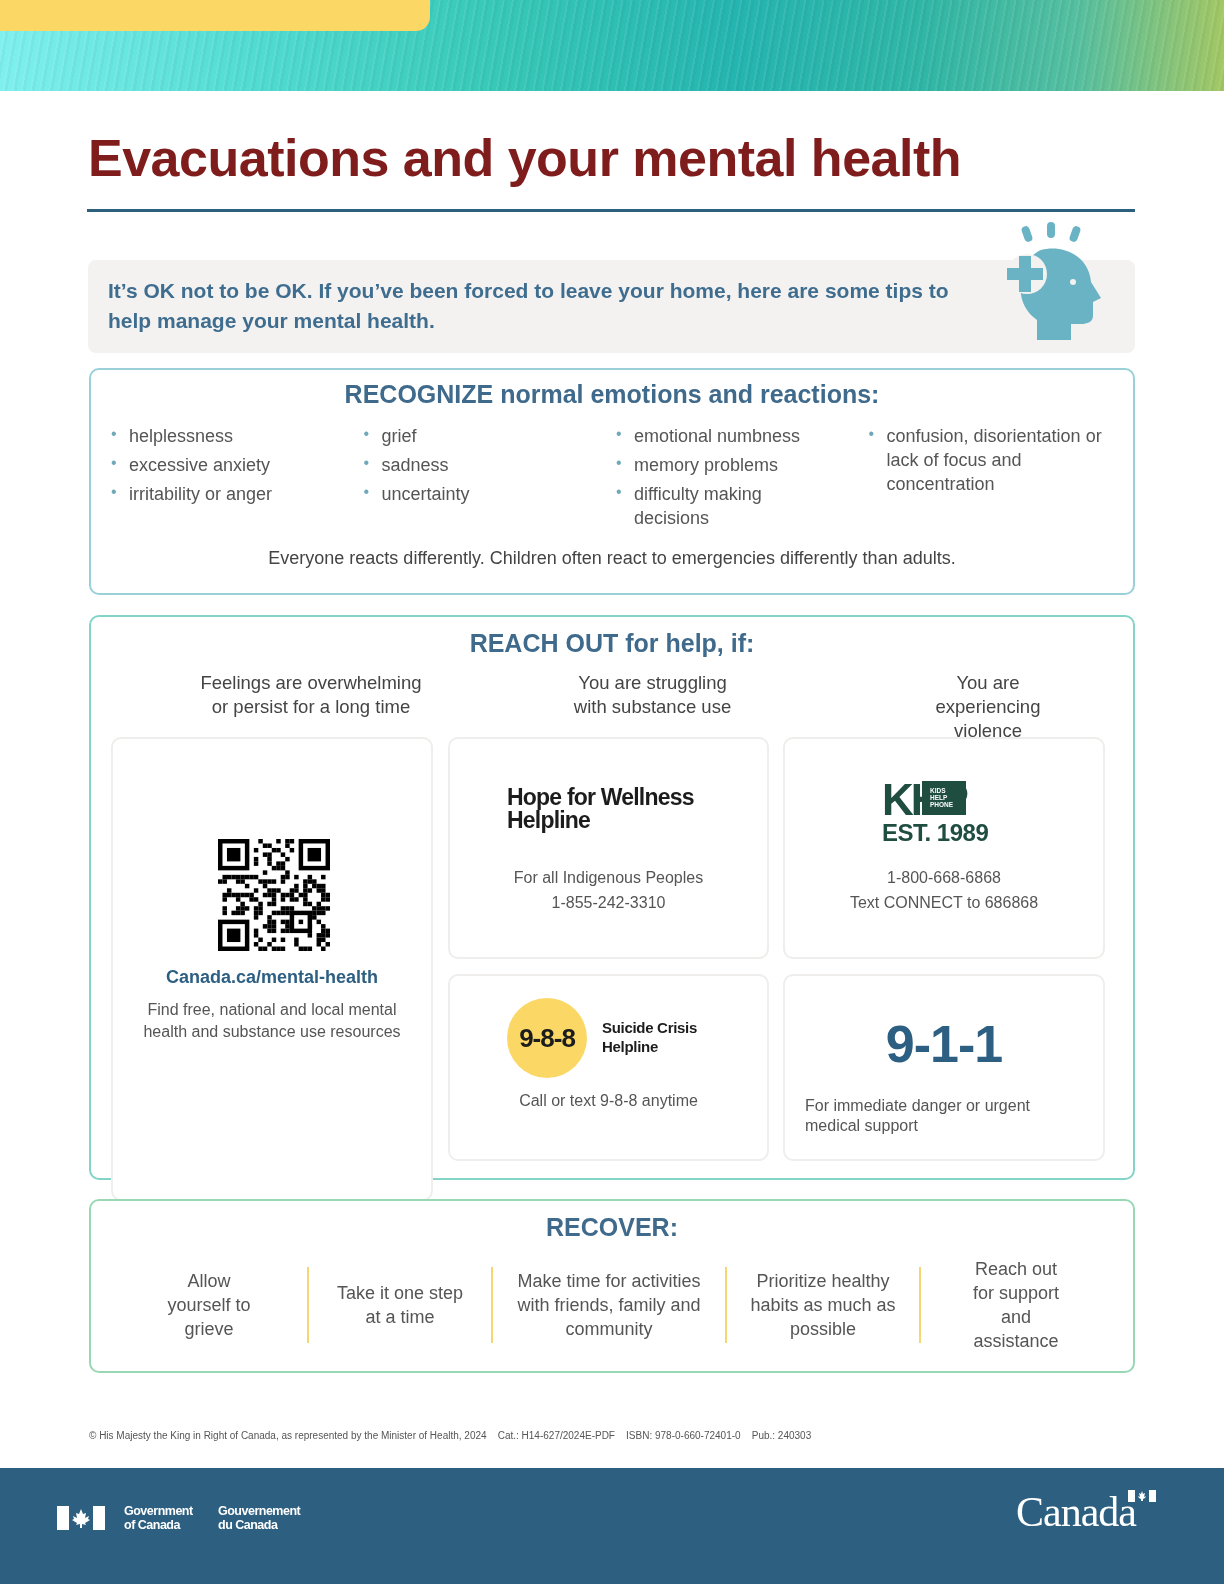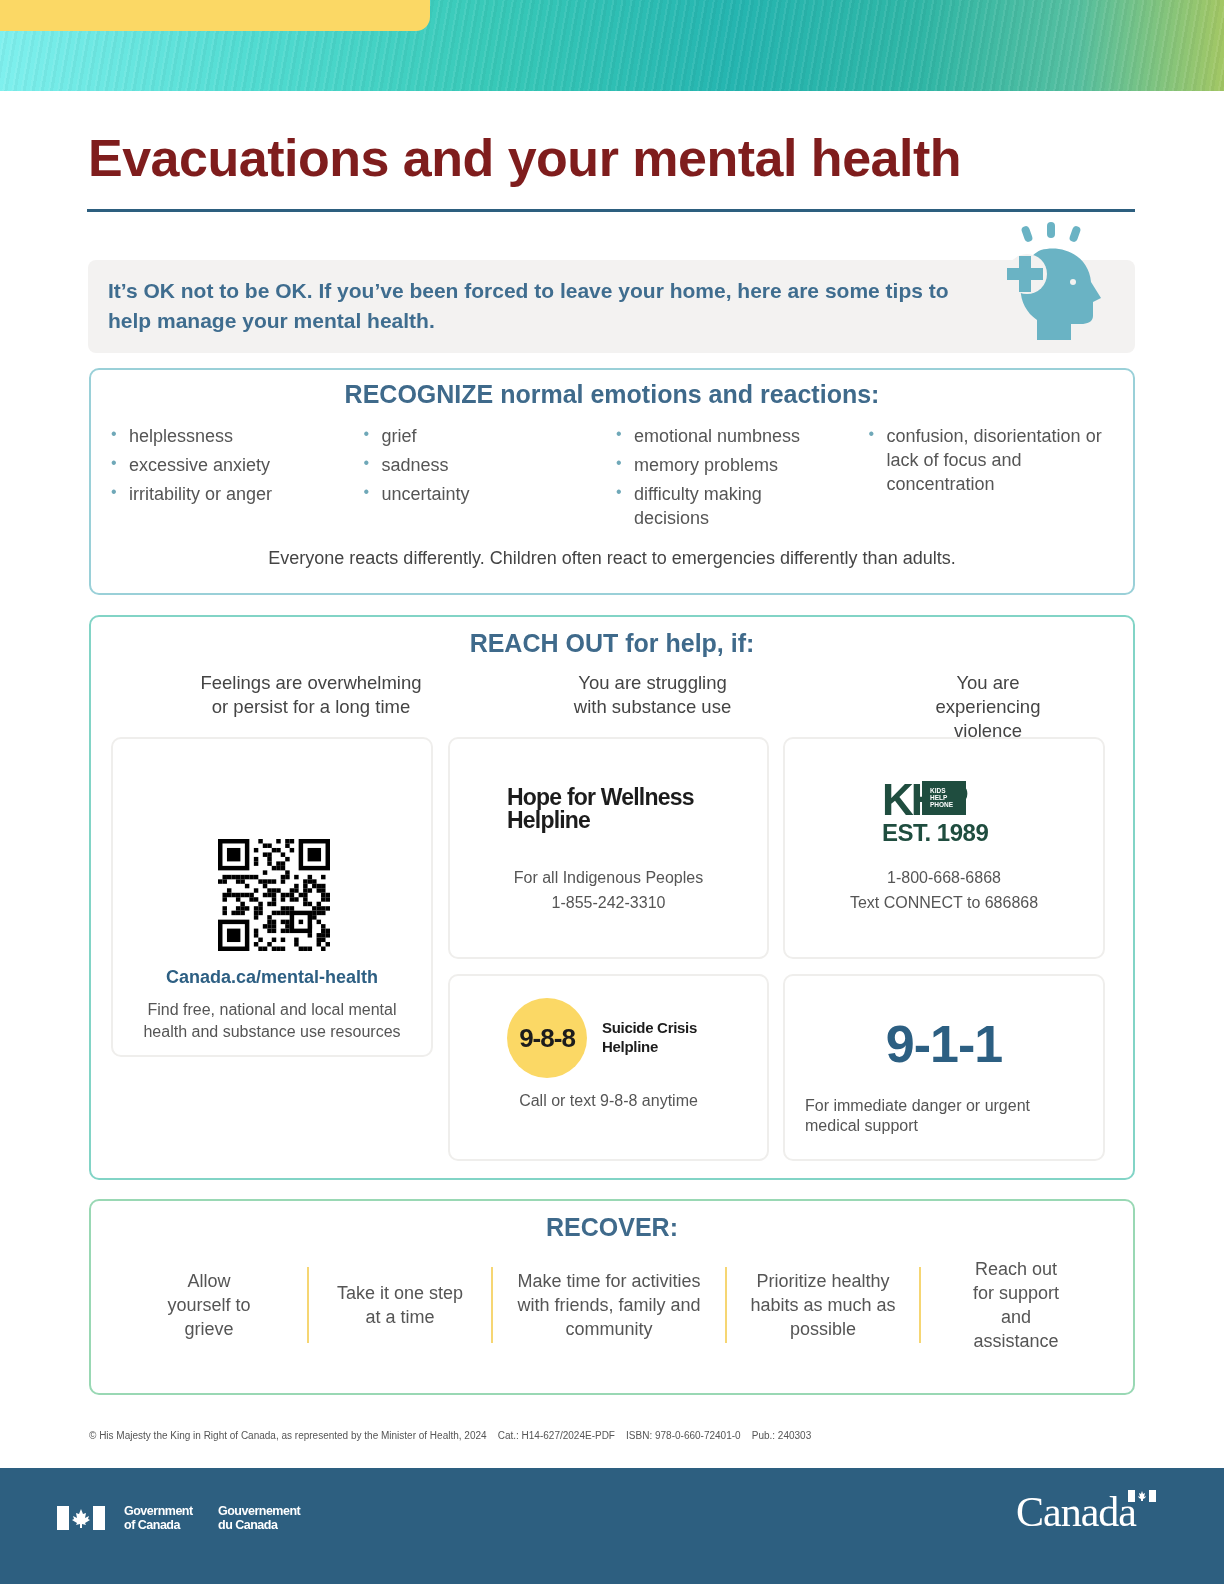--- a/index.html
+++ b/index.html
@@ -20,36 +20,36 @@
 
   
   .intro { position: absolute; left: 88px; top: 236px; width: 1047px; height: 93px; background: #f3f2f1; border-radius: 8px; margin-top: 24px; }
   .intro-text { position: absolute; left: 20px; top: 16px; width: 870px; font-size: 21px; font-weight: 700; color: #3f6d8f; line-height: 30px; }
   .head-icon { position: absolute; left: 997px; top: 222px; width: 108px; height: 120px; }
 
   
   .box { position: absolute; left: 89px; width: 1046px; border-radius: 10px; background: #fff; }
   .box-recognize { top: 368px; height: 227px; border: 2px solid #9ad0d8; }
   .box-reach { top: 615px; height: 565px; border: 2px solid #82d4c6; }
-  .box-recover { top: 1199px; height: 196px; border: 2px solid #99d8b4; }
+  .box-recover { top: 1199px; height: 174px; border: 2px solid #99d8b4; }
   .box-heading { position: absolute; left: 0; right: 0; text-align: center; font-size: 25px; color: #3f6a8b; }
   .box-heading b { font-weight: 700; }
 
   
   .emotions { position: absolute; left: 18px; top: 54px; width: 1010px; display: flex; }
   .emo-col { width: 255px; list-style: none; }
   .emo-col li { position: relative; padding-left: 20px; font-size: 18px; line-height: 24px; color: #555; margin-bottom: 5px; }
   .emo-col li::before { content: "•"; position: absolute; left: 2px; top: -2px; color: #6fa8b8; font-size: 16px; }
   .recognize-note { position: absolute; left: 0; right: 0; top: 178px; text-align: center; font-size: 18px; color: #444; }
 
   
   .reach-cols { position: absolute; left: 0; right: 0; top: 54px; height: 50px; margin-left: 44px; }
   .reach-col-label { position: absolute; width: 320px; text-align: center; font-size: 18.5px; line-height: 24px; color: #444; }
   .card { position: absolute; background: #fff; border: 2px solid #efeeec; border-radius: 10px; }
-  .card-qr { left: 20px; top: 120px; width: 322px; height: 320px; }
+  .card-qr { left: 20px; top: 120px; width: 322px; height: 464px; }
   .card-hope { left: 357px; top: 120px; width: 321px; height: 222px; }
   .card-khp { left: 692px; top: 120px; width: 322px; height: 222px; }
   .card-988 { left: 357px; top: 357px; width: 321px; height: 187px; }
   .card-911 { left: 692px; top: 357px; width: 322px; height: 187px; }
 
   .qr { position: absolute; left: 104px; top: 100px; width: 114px; height: 112px; }
   .qr-link { position: absolute; left: 0; right: 0; top: 228px; text-align: center; font-size: 18px; font-weight: 700; color: #2d5f83; }
   .qr-desc { position: absolute; left: 30px; right: 30px; top: 260px; text-align: center; font-size: 16px; line-height: 22px; color: #555; }
 
   .hope-logo { position: absolute; left: 57px; top: 47px; font-size: 23px; font-weight: 700; color: #1c1c1c; line-height: 23px; letter-spacing: -0.8px; }

